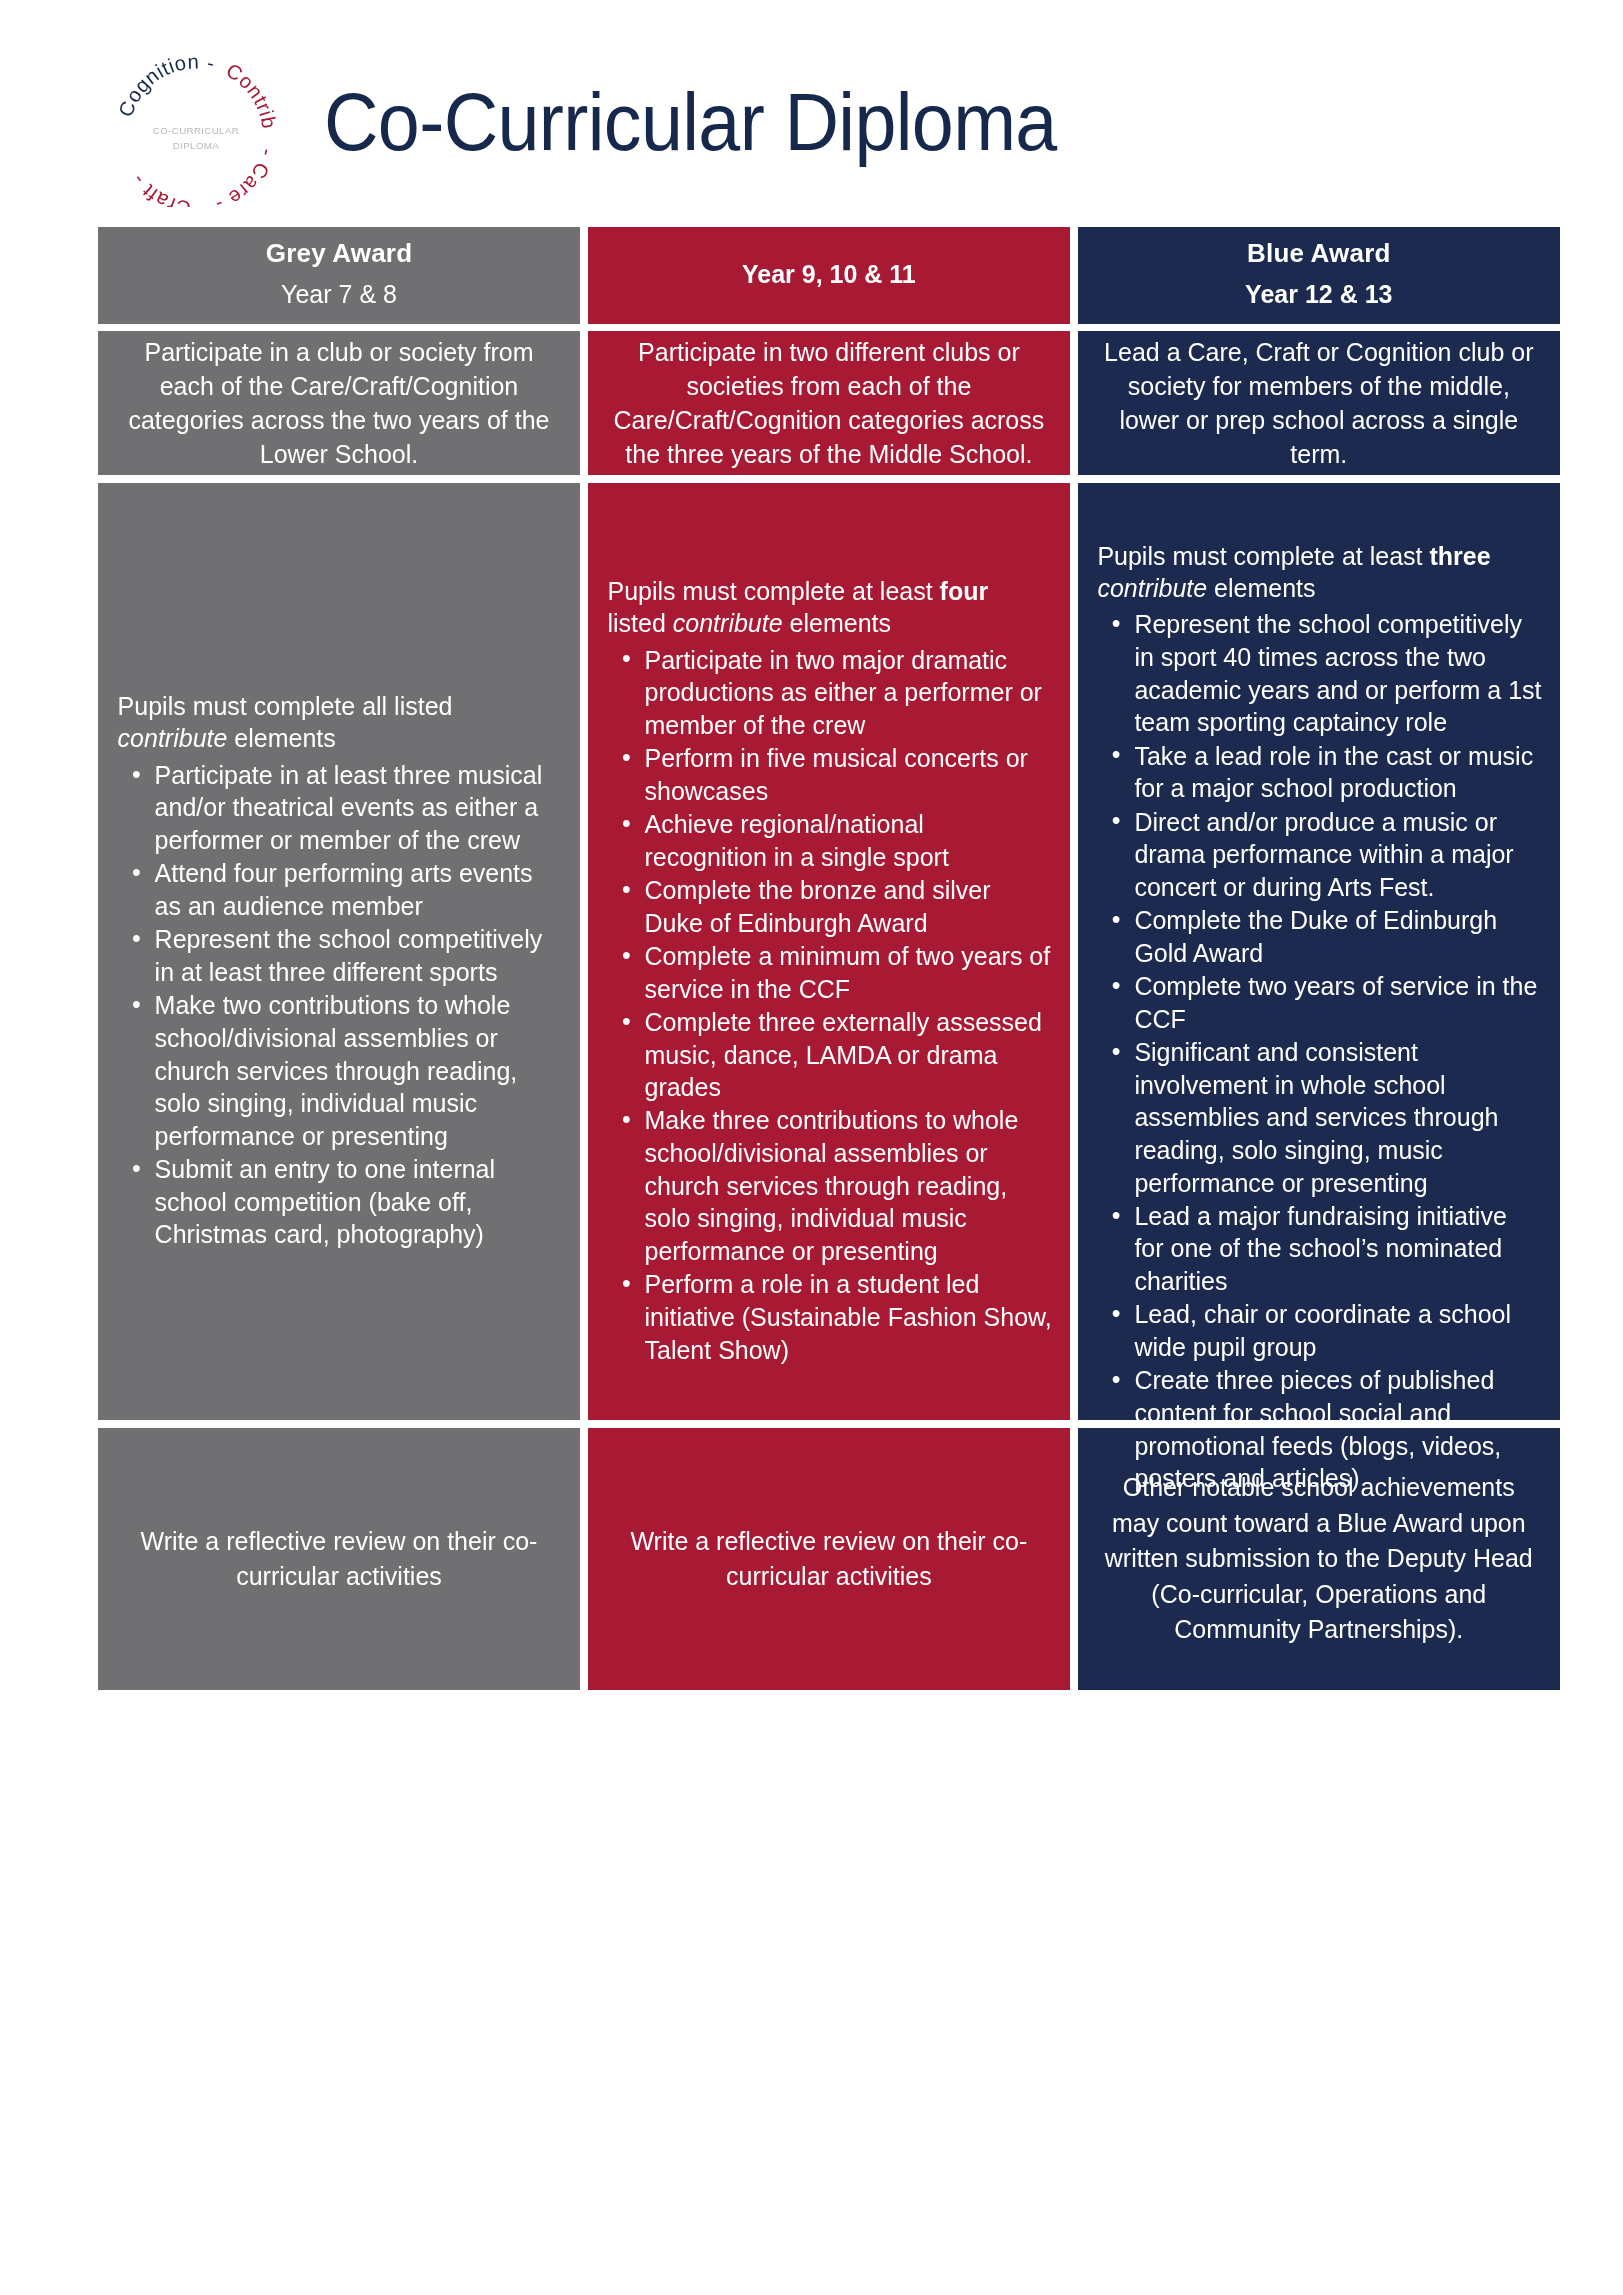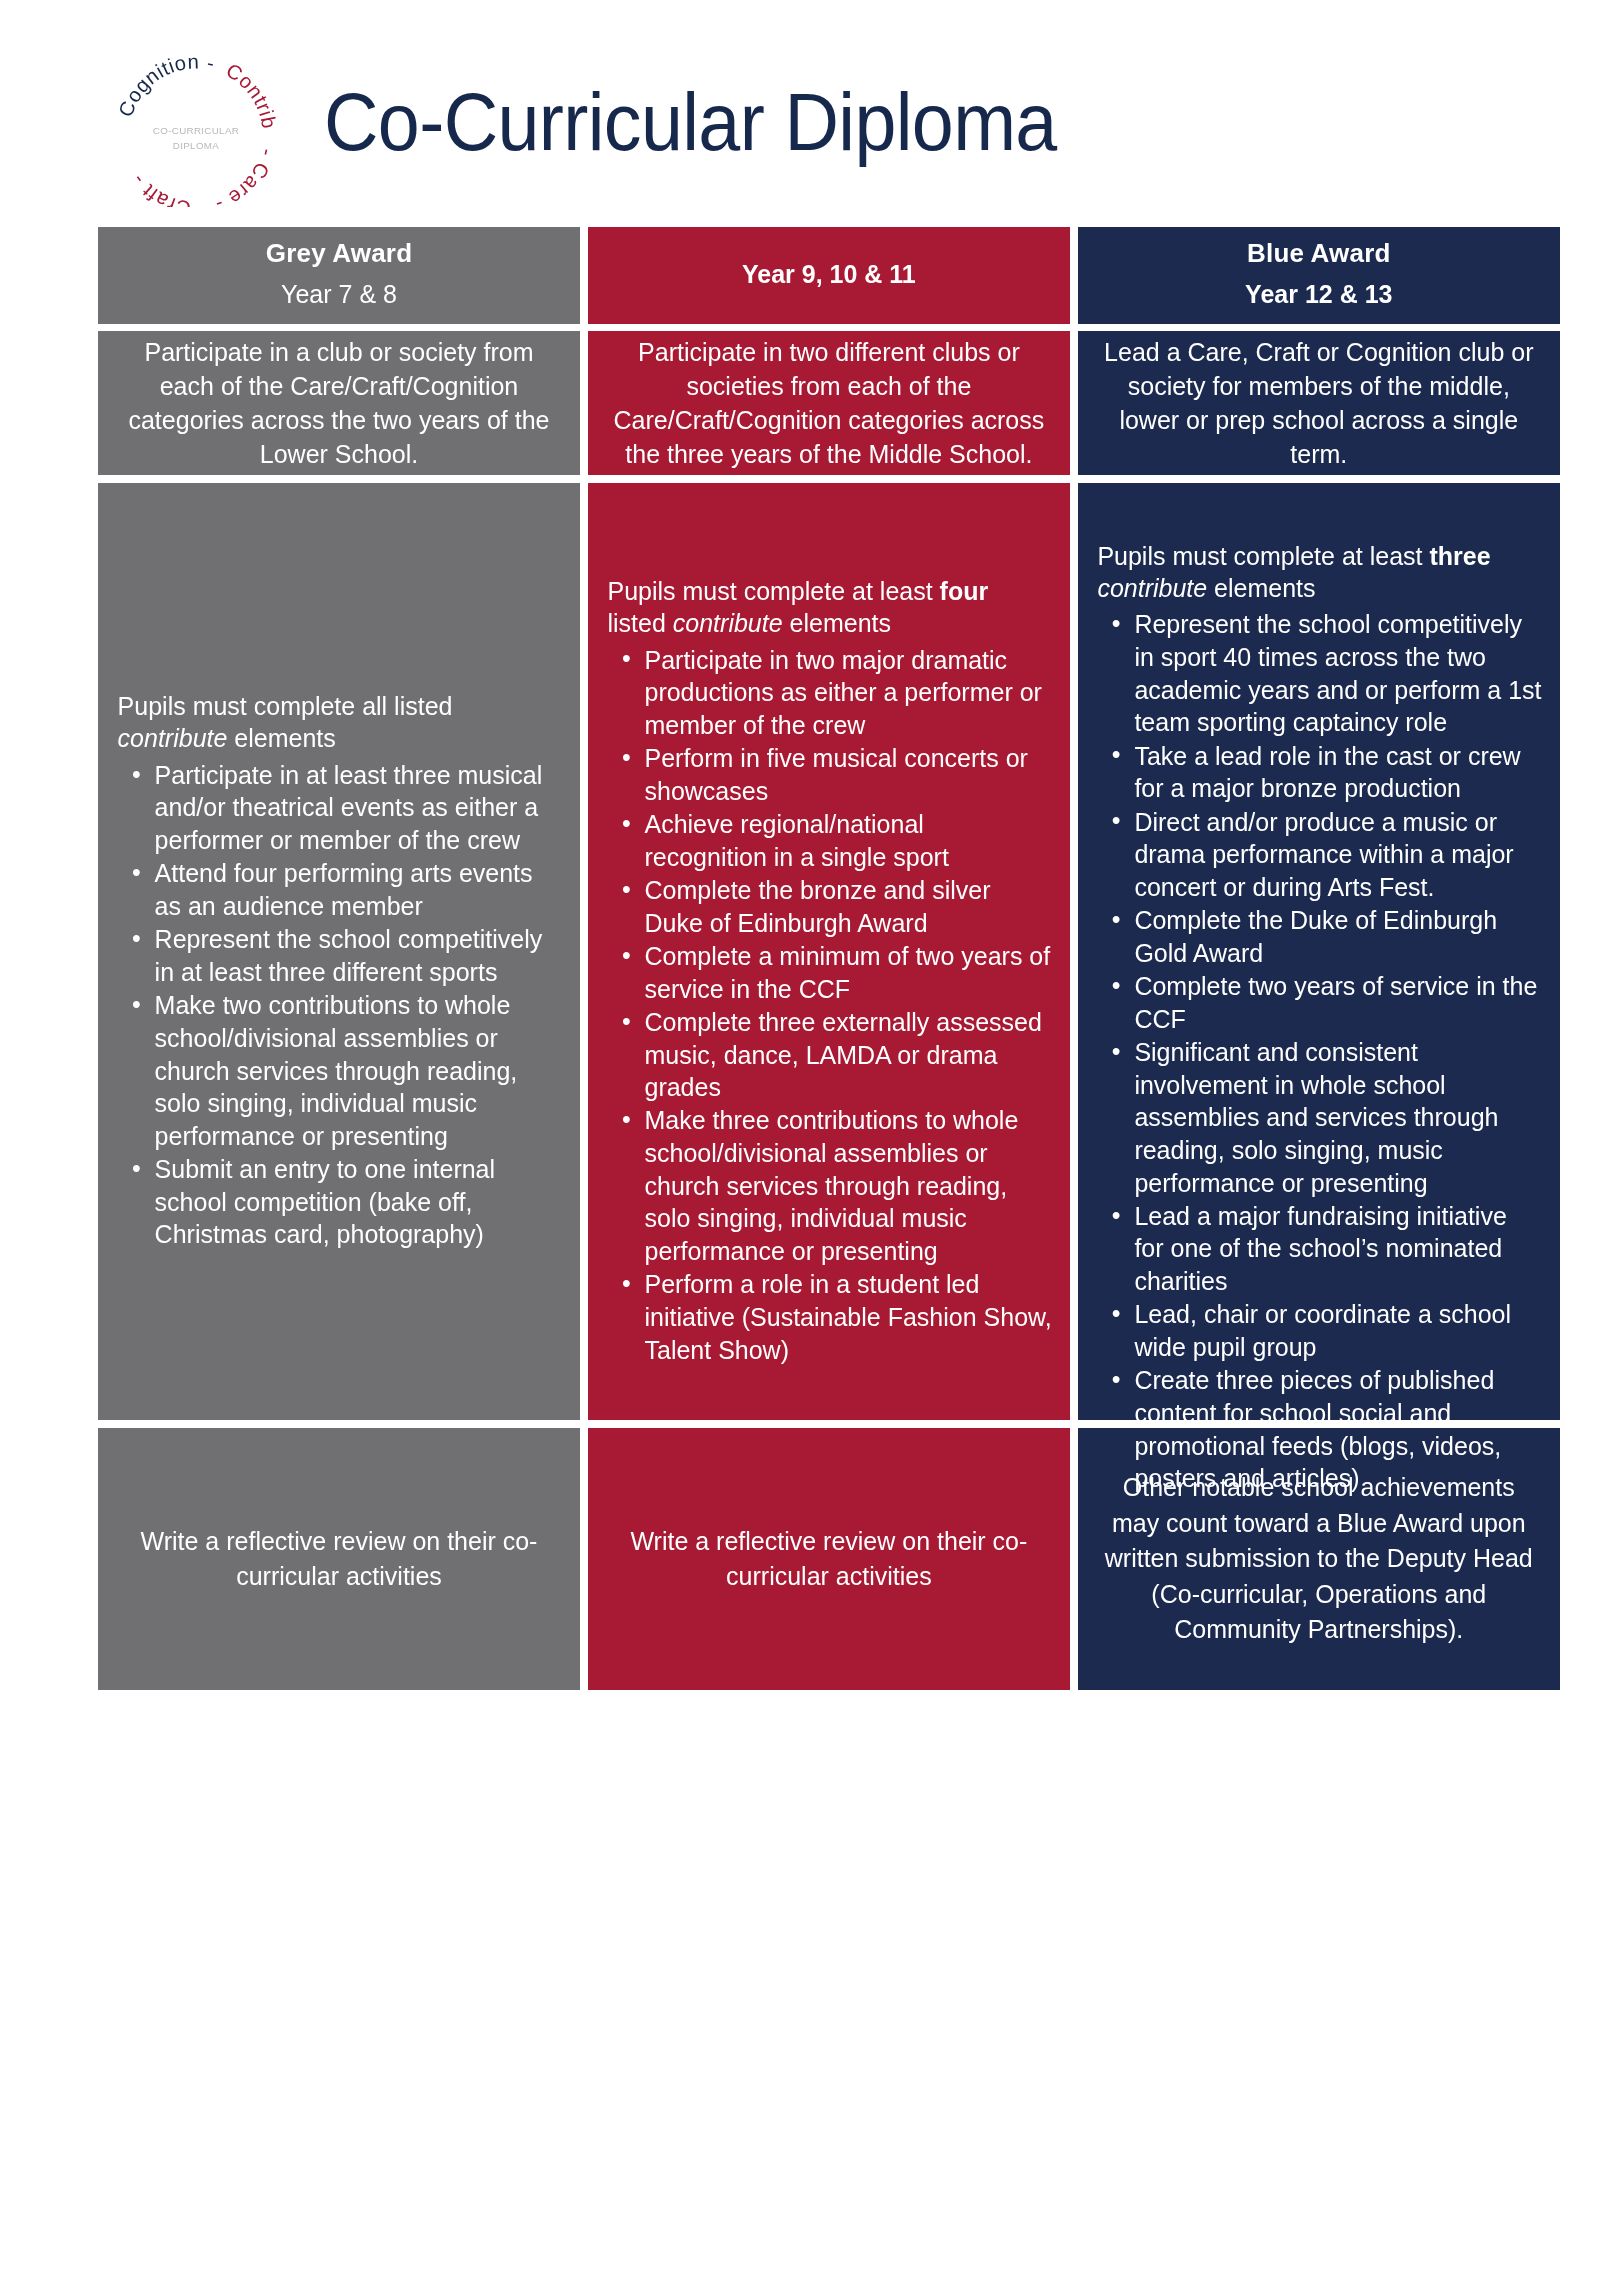--- a/index.html
+++ b/index.html
@@ -238,21 +238,21 @@
         <li>Perform a role in a student led initiative (Sustainable Fashion Show, Talent Show)</li>
       </ul>
   </div>
 
   <div class="cell blue detail-cell top-align">
     <div class="detail-lead">
       <span>Pupils must complete at least </span><span class="b">three</span><span> </span><span class="i">contribute</span><span> elements</span>
     </div>
     <ul class="bullets">
         <li>Represent the school competitively in sport 40 times across the two academic years and or perform a 1st team sporting captaincy role</li>
-        <li>Take a lead role in the cast or crew for a major bronze production</li>
+        <li>Take a lead role in the cast or music for a major school production</li>
         <li>Direct and/or produce a music or drama performance within a major concert or during Arts Fest.</li>
         <li>Complete the Duke of Edinburgh Gold Award</li>
         <li>Complete two years of service in the CCF</li>
         <li>Significant and consistent involvement in whole school assemblies and services through reading, solo singing, music performance or presenting</li>
         <li>Lead a major fundraising initiative for one of the school’s nominated charities</li>
         <li>Lead, chair or coordinate a school wide pupil group</li>
         <li>Create three pieces of published content for school social and promotional feeds (blogs, videos, posters and articles)</li>
       </ul>
   </div>
 

